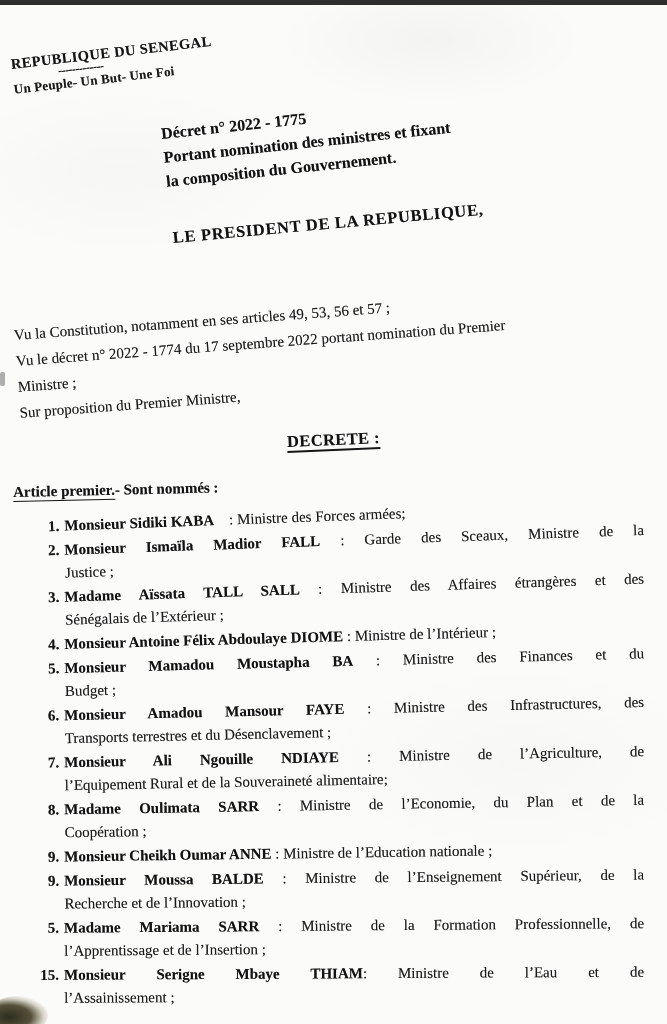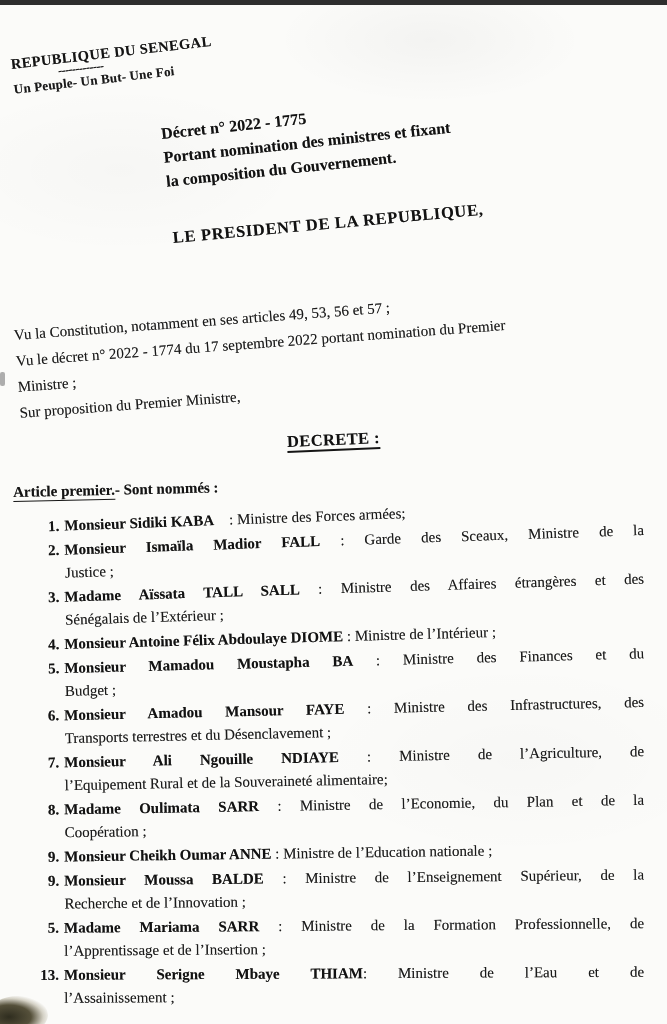--- a/index.html
+++ b/index.html
@@ -178,21 +178,21 @@
     </span>
   </li>
       <li>
     <span class="num">5.</span>
     <span class="txt">
       <span class="l1 stretch"><b class="nm">Madame Mariama SARR</b><span class="sep"> : </span><span class="rest">Ministre de la Formation Professionnelle, de</span></span>
       <span class="l2">l’Apprentissage et de l’Insertion ;</span>
     </span>
   </li>
       <li>
-    <span class="num">13.</span>
+    <span class="num">15.</span>
     <span class="txt">
       <span class="l1 stretch"><b class="nm">Monsieur Serigne Mbaye THIAM</b><span class="sep">: </span><span class="rest">Ministre de l’Eau et de</span></span>
       <span class="l2">l’Assainissement ;</span>
     </span>
   </li>
     </ol>
 
   <div class="edge-mark"></div>
   <div class="smudge"></div>
 </div>

